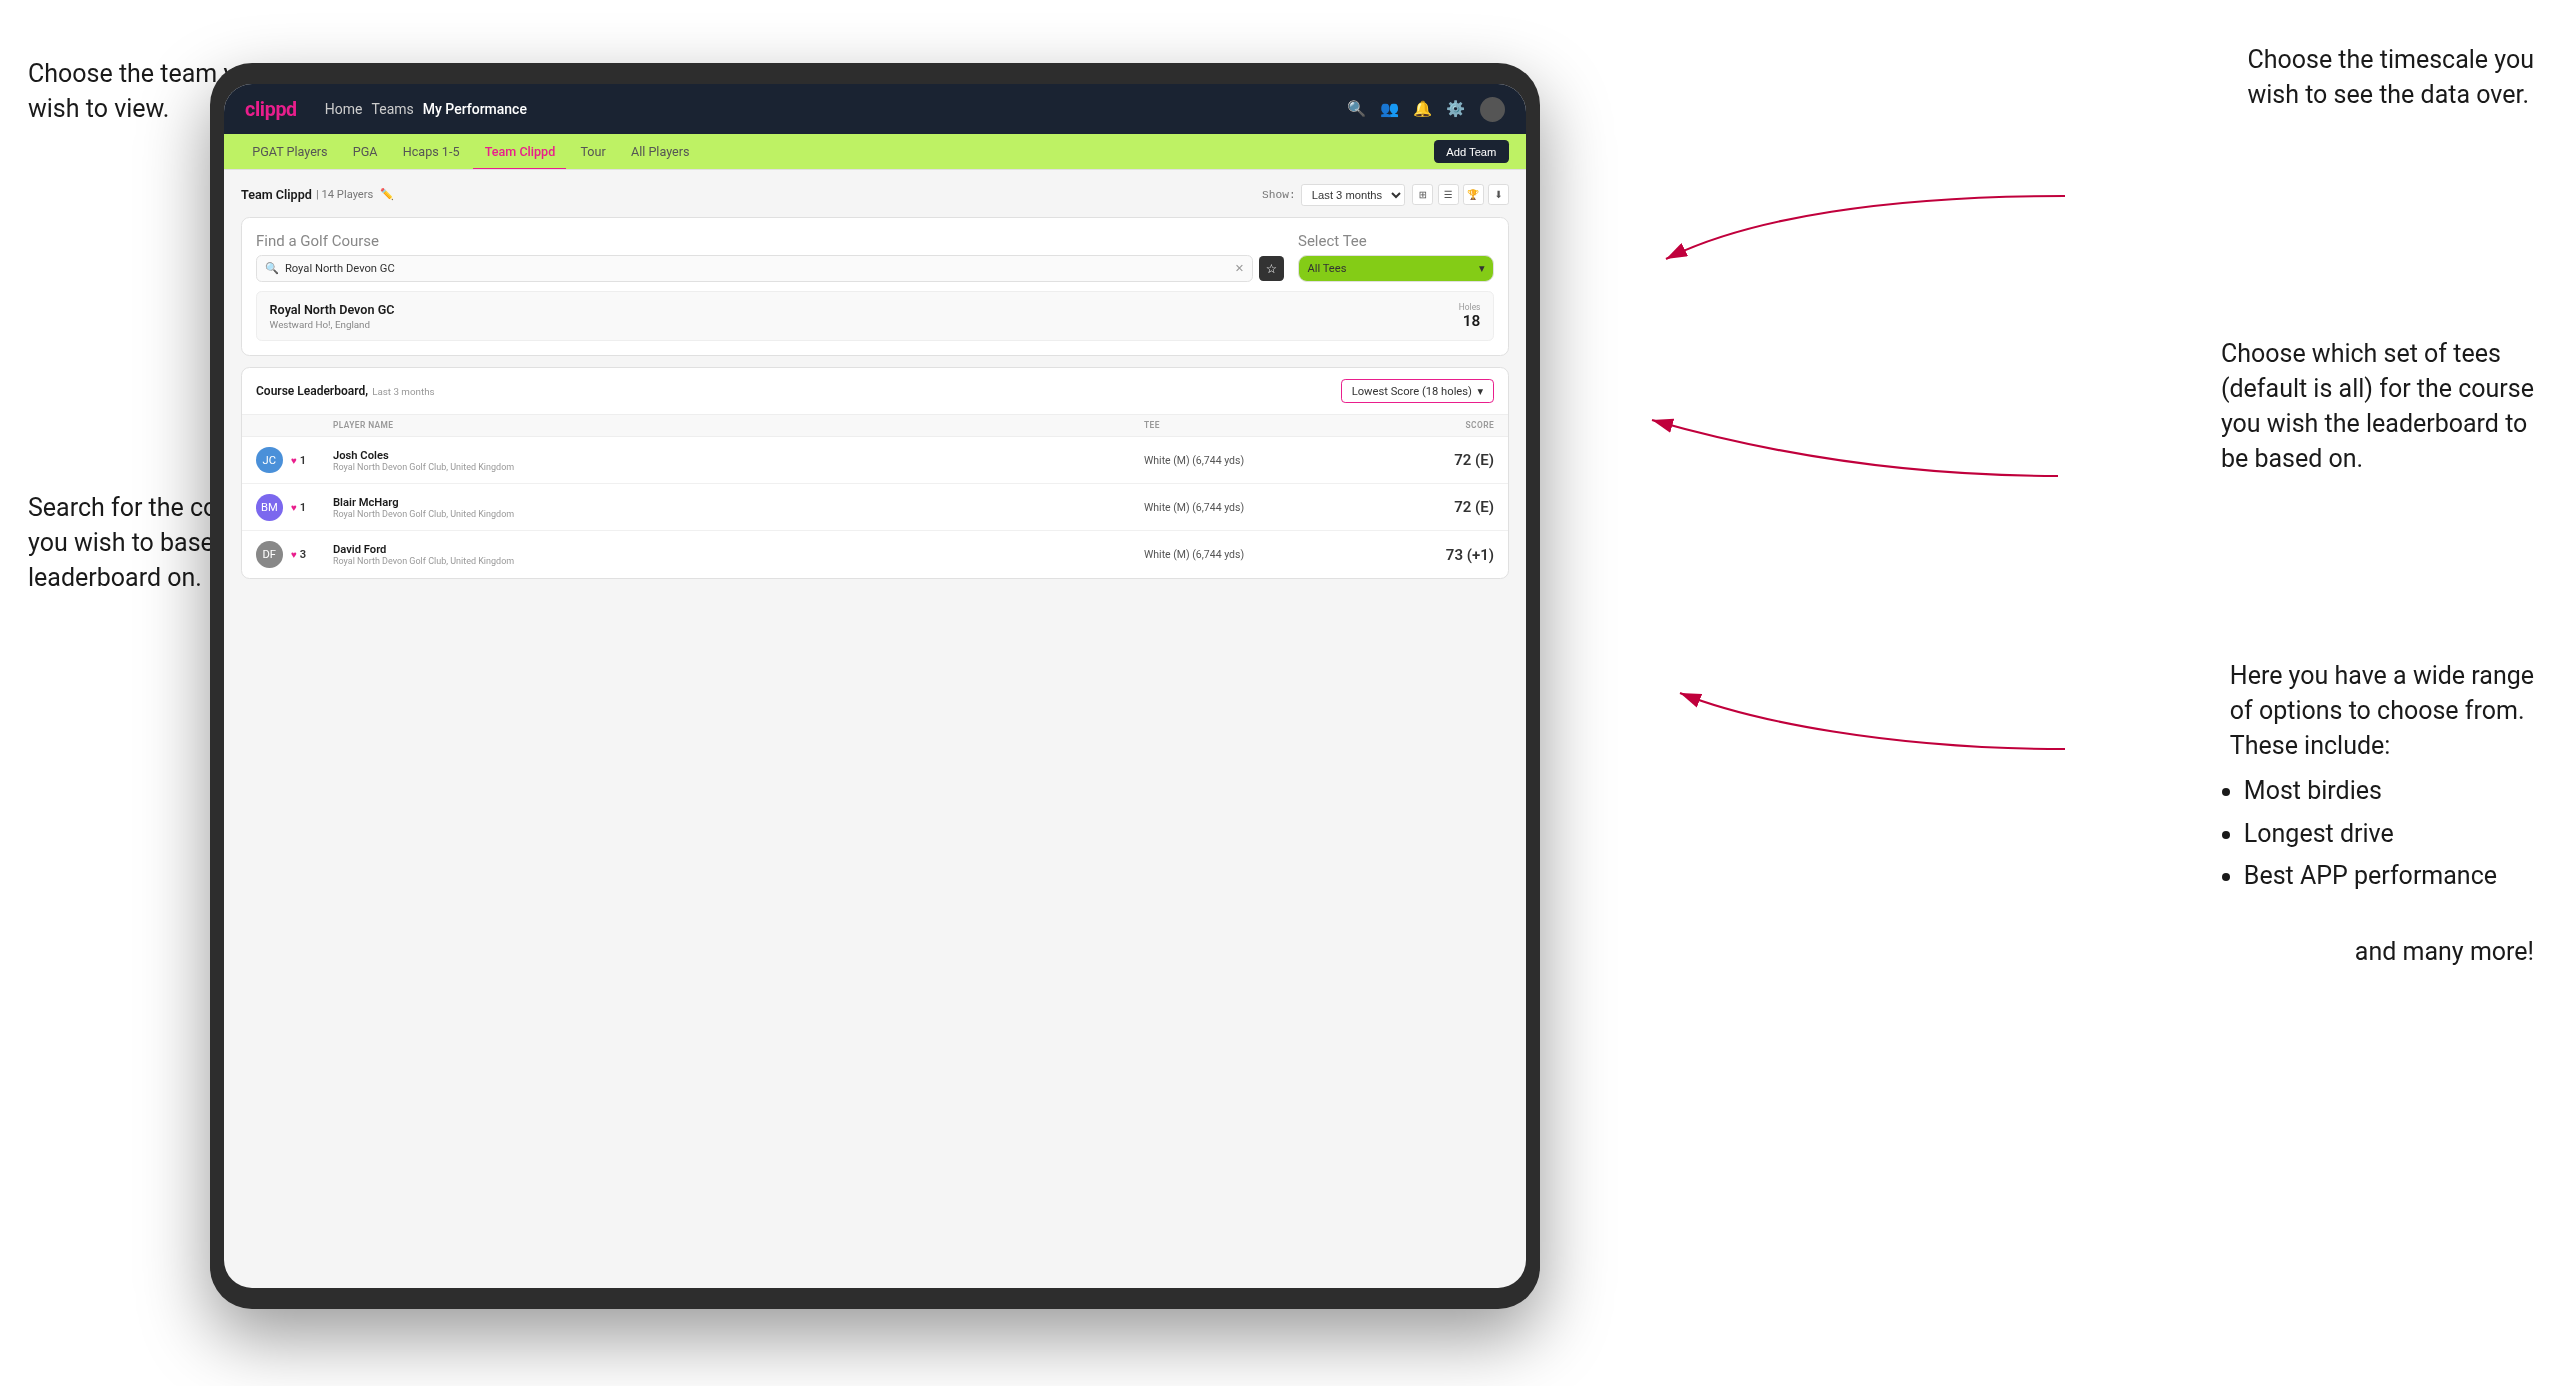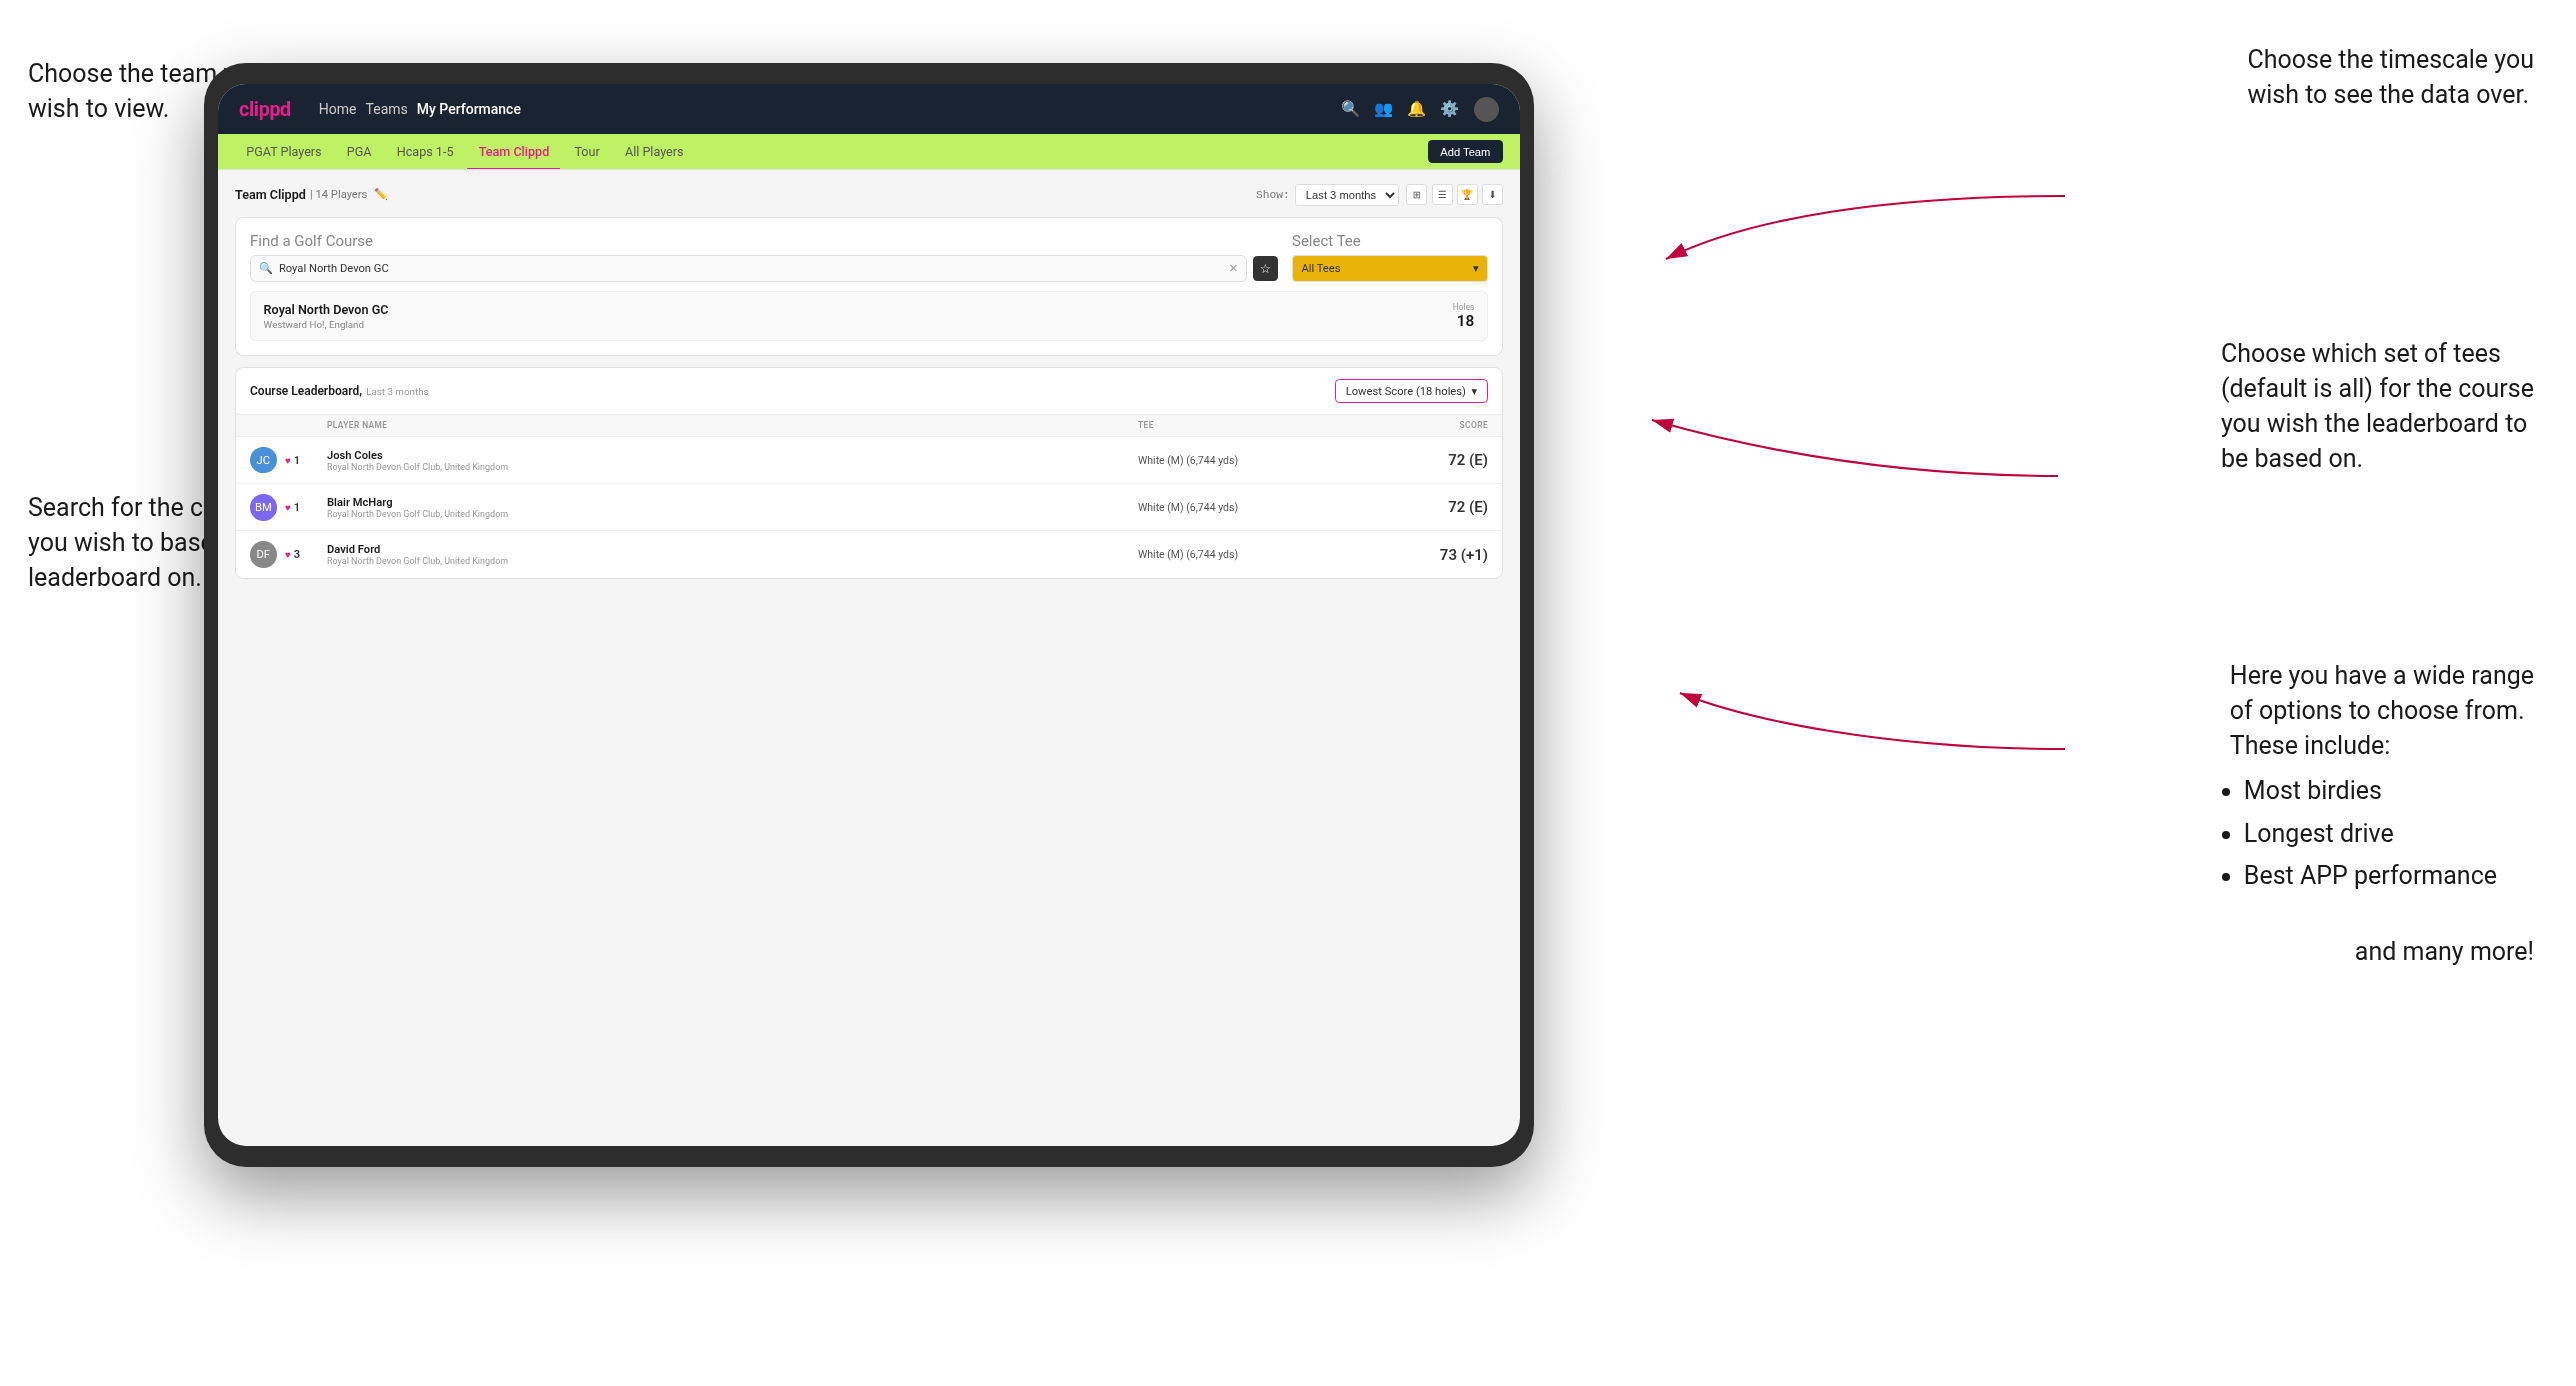--- a/index.html
+++ b/index.html
@@ -26,24 +26,24 @@
       position: absolute;
       top: 0; left: 0;
       width: 2576px;
       height: 1386px;
       pointer-events: none;
     }
 
     
     .tablet-frame {
       position: absolute;
-      left: 204px;
+      left: 210px;
       top: 63px;
       width: 1330px;
-      height: 1104px;
+      height: 1246px;
       background: #2d2d2d;
       border-radius: 42px;
       box-shadow: 0 28px 70px rgba(0,0,0,0.4);
     }
 
     .tablet-screen {
       position: absolute;
       top: 21px;
       left: 14px;
       right: 14px;
@@ -294,23 +294,23 @@
       font-size: 12.6px;
       margin-left: 5.6px;
     }
 
     .tee-group {
       width: 196px;
     }
 
     .tee-select {
       border: 0.7px solid #e0e0e0;
-      border-radius: 4px;
+      border-radius: 9px;
       padding: 5.6px 8.4px;
-      background: #eab308;
+      background: #84cc16;
       font-size: 11.2px;
       color: #333;
       width: 100%;
       cursor: pointer;
       display: flex;
       align-items: center;
       justify-content: space-between;
       text-align: right;
     }
 

